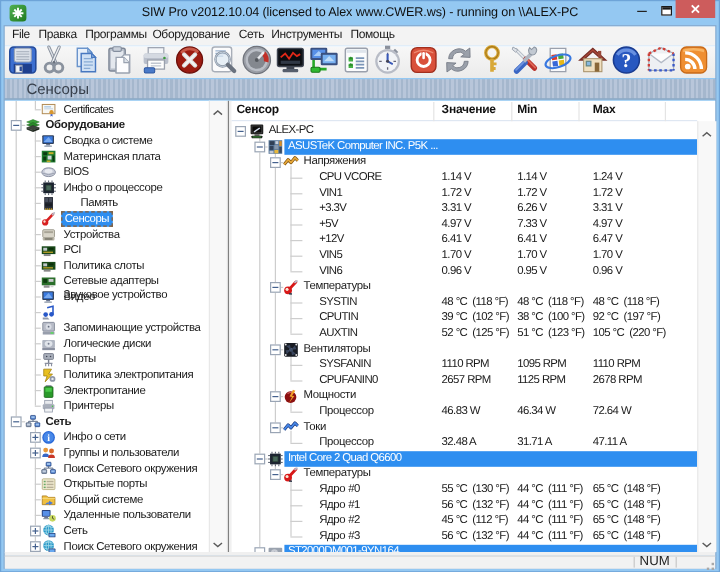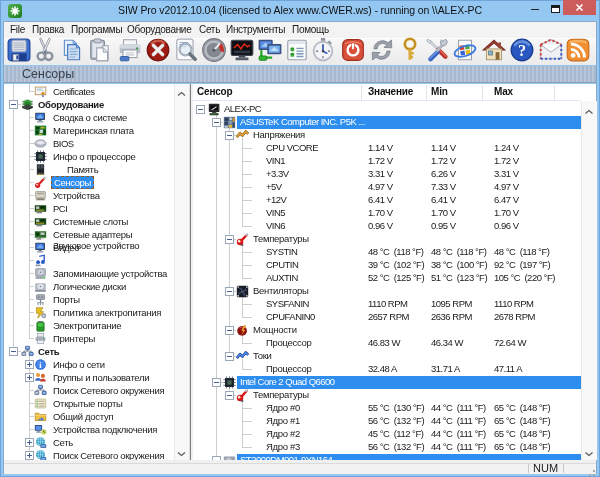--- a/index.html
+++ b/index.html
@@ -390,21 +390,21 @@
       <div class="abs" style="left:29px;top:221px;width:5px;height:1px;background:#cdcdcd"></div>
       <div style="position:absolute;left:34px;top:215px;width:13px;height:13px">
         <svg width="13" height="13" viewBox="0 0 16 16" style="position:absolute;left:0;top:0">
           <rect x="1" y="4" width="14" height="8" fill="#184818"></rect>
           <rect x="2.5" y="5.5" width="4" height="3" fill="#c0c8cc"></rect>
           <rect x="8" y="5.5" width="5" height="2" fill="#0a2e0a"></rect>
           <rect x="2.5" y="9.5" width="10" height="1.2" fill="#c8a828"></rect>
           <rect x="3" y="12" width="7" height="2" fill="#888"></rect>
         </svg>
       </div>
-      <div class="abs t11" style="left:53px;top:215px;line-height:13px">Системные слоты</div>
+      <div class="abs t11" style="left:53px;top:215px;line-height:13px">Политика слоты</div>
       <div class="abs" style="left:29px;top:234px;width:5px;height:1px;background:#cdcdcd"></div>
       <div style="position:absolute;left:34px;top:228px;width:13px;height:13px">
         <svg width="13" height="13" viewBox="0 0 16 16" style="position:absolute;left:0;top:0">
           <rect x="1" y="4" width="14" height="8" fill="#2a6e2a"></rect>
           <rect x="2.5" y="5.5" width="4" height="4" fill="#0e3a0e"></rect>
           <rect x="8" y="5.5" width="5" height="3" fill="#c8c8cc"></rect>
           <rect x="3" y="12" width="6" height="2.5" fill="#909090"></rect>
           <rect x="10" y="12" width="3" height="2" fill="#d0d0d0"></rect>
         </svg>
       </div>
@@ -557,33 +557,33 @@
       </div>
       <div class="abs t11" style="left:53px;top:397px;line-height:13px">Открытые порты</div>
       <div class="abs" style="left:29px;top:416px;width:5px;height:1px;background:#cdcdcd"></div>
       <div style="position:absolute;left:34px;top:410px;width:13px;height:13px">
         <svg width="13" height="13" viewBox="0 0 16 16" style="position:absolute;left:0;top:0">
           <path d="M1.5 4 L6 4 L7.5 5.5 L14.5 5.5 L14.5 13 L1.5 13 Z" fill="#f0c040" stroke="#a87818" stroke-width="0.8"></path>
           <path d="M1.5 6.5 L14.5 6.5" stroke="#f8da80" stroke-width="1"></path>
           <path d="M4 13 Q6 10.5 8.5 10.5 L8.5 9 L12.5 11.2 L8.5 13.5 L8.5 12 Q6.5 12 4 13 Z" fill="#4878d8"></path>
         </svg>
       </div>
-      <div class="abs t11" style="left:53px;top:410px;line-height:13px">Общий доступ</div>
+      <div class="abs t11" style="left:53px;top:410px;line-height:13px">Общий системе</div>
       <div class="abs" style="left:29px;top:429px;width:5px;height:1px;background:#cdcdcd"></div>
       <div style="position:absolute;left:34px;top:423px;width:13px;height:13px">
         <svg width="13" height="13" viewBox="0 0 16 16" style="position:absolute;left:0;top:0">
           <rect x="1" y="2.5" width="9" height="7" rx="0.8" fill="#28427c"></rect>
           <rect x="2" y="3.5" width="7" height="5" fill="#5890e8"></rect>
           <rect x="3.5" y="9.5" width="4" height="1.2" fill="#6a7690"></rect>
           <rect x="2.5" y="10.7" width="6" height="1.3" rx="0.4" fill="#8a96a8"></rect>
           <circle cx="12" cy="11" r="3.4" fill="#c8d860"></circle>
           <path d="M12 8.8 L12 11 L13.8 12" stroke="#505030" stroke-width="1" fill="none"></path>
         </svg>
       </div>
-      <div class="abs t11" style="left:53px;top:423px;line-height:13px">Устройства подключения</div>
+      <div class="abs t11" style="left:53px;top:423px;line-height:13px">Удаленные пользователи</div>
       <div class="abs" style="left:29px;top:442px;width:5px;height:1px;background:#cdcdcd"></div>
       <div style="position:absolute;left:25px;top:438px;width:9px;height:9px;background:#fff;border:1px solid #9aa5b5;box-sizing:border-box"></div>
       <div style="position:absolute;left:27px;top:442px;width:5px;height:1px;background:#44618e"></div>
       <div style="position:absolute;left:29px;top:440px;width:1px;height:5px;background:#44618e"></div>
       <div style="position:absolute;left:34px;top:436px;width:13px;height:13px">
         <svg width="13" height="13" viewBox="0 0 16 16" style="position:absolute;left:0;top:0">
           <circle cx="8" cy="7" r="5.5" fill="#2898c8"></circle>
           <path d="M3.5 4.5 Q8 2 12.5 4.5 M3.5 9.5 Q8 12 12.5 9.5 M8 1.5 L8 12.5 M2.5 7 L13.5 7" stroke="#a0d8e8" stroke-width="0.9" fill="none"></path>
           <ellipse cx="8" cy="7" rx="2.6" ry="5.4" fill="none" stroke="#a0d8e8" stroke-width="0.9"></ellipse>
           <rect x="8" y="10" width="7" height="4.5" rx="0.6" fill="#284278"></rect>
@@ -757,21 +757,21 @@
       </div>
       <div class="abs t11" style="left:253px;top:284px;line-height:13px">Вентиляторы</div>
       <div class="abs" style="left:242px;top:304px;width:10px;height:1px;background:#cdcdcd"></div>
       <div class="abs t11 lat" style="left:266px;top:297px;line-height:13px">SYSFANIN</div>
       <div class="abs t11 lat" style="left:368px;top:297px;line-height:13px">1110 RPM</div>
       <div class="abs t11 lat" style="left:431px;top:297px;line-height:13px">1095 RPM</div>
       <div class="abs t11 lat" style="left:494px;top:297px;line-height:13px">1110 RPM</div>
       <div class="abs" style="left:242px;top:317px;width:10px;height:1px;background:#cdcdcd"></div>
       <div class="abs t11 lat" style="left:266px;top:310px;line-height:13px">CPUFANIN0</div>
       <div class="abs t11 lat" style="left:368px;top:310px;line-height:13px">2657 RPM</div>
-      <div class="abs t11 lat" style="left:431px;top:310px;line-height:13px">2636 RPM</div>
+      <div class="abs t11 lat" style="left:431px;top:310px;line-height:13px">1125 RPM</div>
       <div class="abs t11 lat" style="left:494px;top:310px;line-height:13px">2678 RPM</div>
       <div class="abs" style="left:229px;top:330px;width:7px;height:1px;background:#cdcdcd"></div>
       <div style="position:absolute;left:225px;top:326px;width:9px;height:9px;background:#fff;border:1px solid #9aa5b5;box-sizing:border-box"></div>
       <div style="position:absolute;left:227px;top:330px;width:5px;height:1px;background:#44618e"></div>
       <div style="position:absolute;left:236px;top:324px;width:13px;height:13px">
         <svg width="13" height="13" viewBox="0 0 16 16" style="position:absolute;left:0;top:0">
           <circle cx="7.5" cy="8.5" r="6" fill="#8c1010"></circle>
           <path d="M4.5 5 A 5 5 0 0 1 10 4.2" stroke="#c85858" stroke-width="1.4" fill="none"></path>
           <path d="M10 1 L6.5 8 L9 8.5 L6 14.5 L11.5 7.5 L9 7 L12.5 2 Z" fill="#f0a028"></path>
         </svg>

